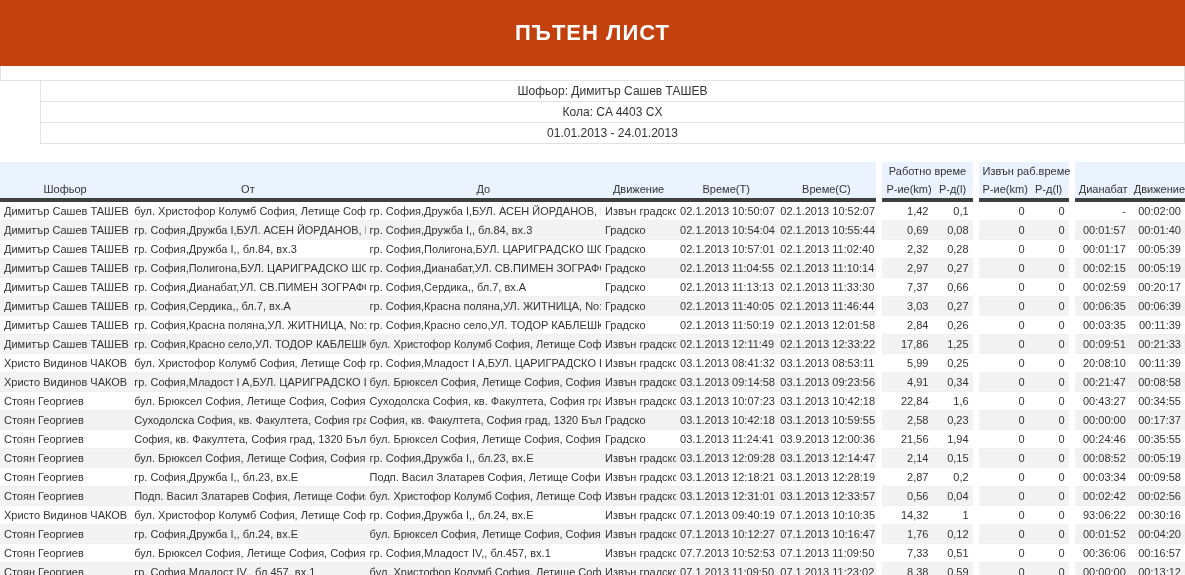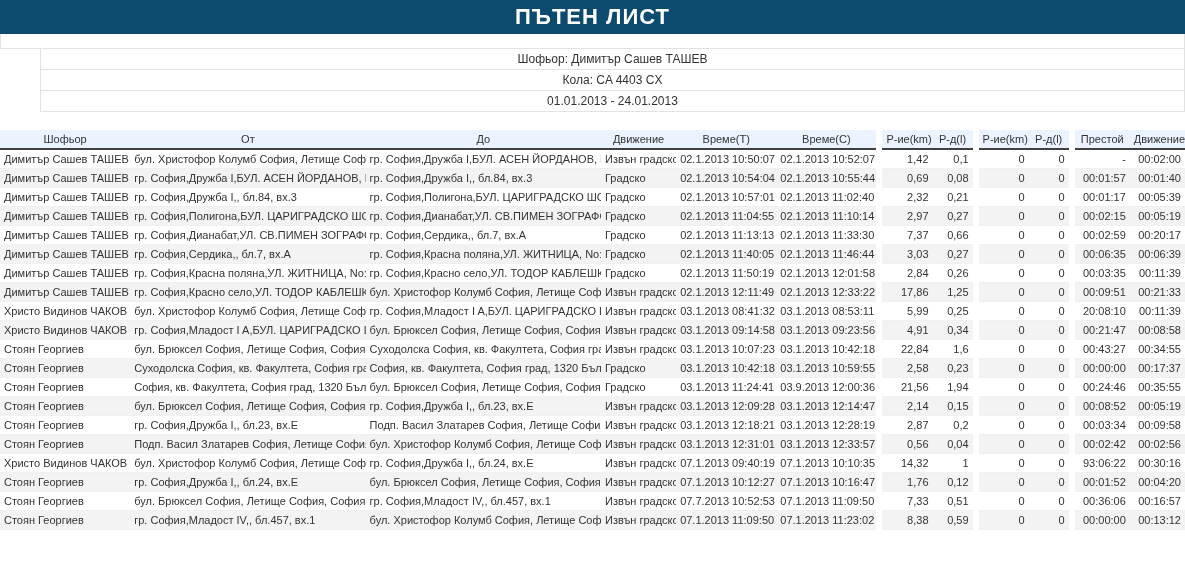--- a/index.html
+++ b/index.html
@@ -4,26 +4,26 @@
 <style>
   body {
     margin: 0;
     font-family: Arial, sans-serif;
     font-size: 11px;
     background: #fff;
     color: #333;
     width: 1185px;
   }
   .title-bar {
-    background: #0c4a6e;
+    background: #c2410c;
     color: #fff;
     text-align: center;
     font-size: 22px;
     font-weight: bold;
-    padding: 4px 0;
+    padding: 20px 0;
     letter-spacing: 1px;
   }
   .info-row {
     border: 1px solid #e2e2e2;
     border-top: none;
     text-align: center;
     padding: 3px 0;
     font-size: 12px;
     background: #fff;
     margin-left: 40px;
@@ -38,21 +38,21 @@
   table {
     border-collapse: collapse;
     width: 100%;
     table-layout: fixed;
   }
   th {
     background: #eaf3ff;
     font-weight: normal;
     font-size: 11px;
     padding: 3px 4px;
-    border-bottom: 2px solid #404040;
+    border-bottom: 4px solid #404040;
     text-align: center;
     white-space: nowrap;
   }
   th.top-group {
     background: #eaf3ff;
     border-bottom: none;
   }
   tbody td {
     padding: 3px 4px;
     border-bottom: 1px solid #f0f0f0;
@@ -91,34 +91,49 @@
     <col style="width:40px">
     <col class="gap">
     <col style="width:50px">
     <col style="width:40px">
     <col class="gap">
     <col style="width:55px">
     <col style="width:55px">
   </colgroup>
   <thead>
     <tr>
+      <th class="top-group"></th>
+      <th class="top-group"></th>
+      <th class="top-group"></th>
+      <th class="top-group"></th>
+      <th class="top-group"></th>
+      <th class="top-group"></th>
+      <th class="gap"></th>
+      <th class="top-group" colspan="2">Работно време</th>
+      <th class="gap"></th>
+      <th class="top-group" colspan="2">Извън раб.време</th>
+      <th class="gap"></th>
+      <th class="top-group"></th>
+      <th class="top-group"></th>
+    </tr>
+    <tr>
       <th>Шофьор</th>
       <th>От</th>
       <th>До</th>
       <th>Движение</th>
       <th>Време(T)</th>
       <th>Време(C)</th>
       <th class="gap"></th>
       <th>Р-ие(km)</th>
       <th>Р-д(l)</th>
       <th class="gap"></th>
       <th>Р-ие(km)</th>
       <th>Р-д(l)</th>
       <th class="gap"></th>
-      <th>Престой</th>
+      <th>Дианабат</th>
       <th>Движение</th>
     </tr>
   </thead>
   <tbody id="tbody">
       <tr>
         <td>Димитър Сашев ТАШЕВ</td>
         <td>бул. Христофор Колумб  София, Летище София, (</td>
         <td>гр. София,Дружба I,БУЛ. АСЕН ЙОРДАНОВ, No:14</td>
         <td>Извън градско</td>
         <td>02.1.2013 10:50:07</td>
@@ -152,21 +167,21 @@
       </tr>
       <tr>
         <td>Димитър Сашев ТАШЕВ</td>
         <td>гр. София,Дружба I,, бл.84, вх.3</td>
         <td>гр. София,Полигона,БУЛ. ЦАРИГРАДСКО ШОСЕ, (</td>
         <td>Градско</td>
         <td>02.1.2013 10:57:01</td>
         <td>02.1.2013 11:02:40</td>
         <td class="gap"></td>
         <td class="num">2,32</td>
-        <td class="num">0,21</td>
+        <td class="num">0,28</td>
         <td class="gap"></td>
         <td class="num">0</td>
         <td class="num">0</td>
         <td class="gap"></td>
         <td class="num">00:01:17</td>
         <td class="num">00:05:39</td>
       </tr>
       <tr>
         <td>Димитър Сашев ТАШЕВ</td>
         <td>гр. София,Полигона,БУЛ. ЦАРИГРАДСКО ШОСЕ, No:118</td>

